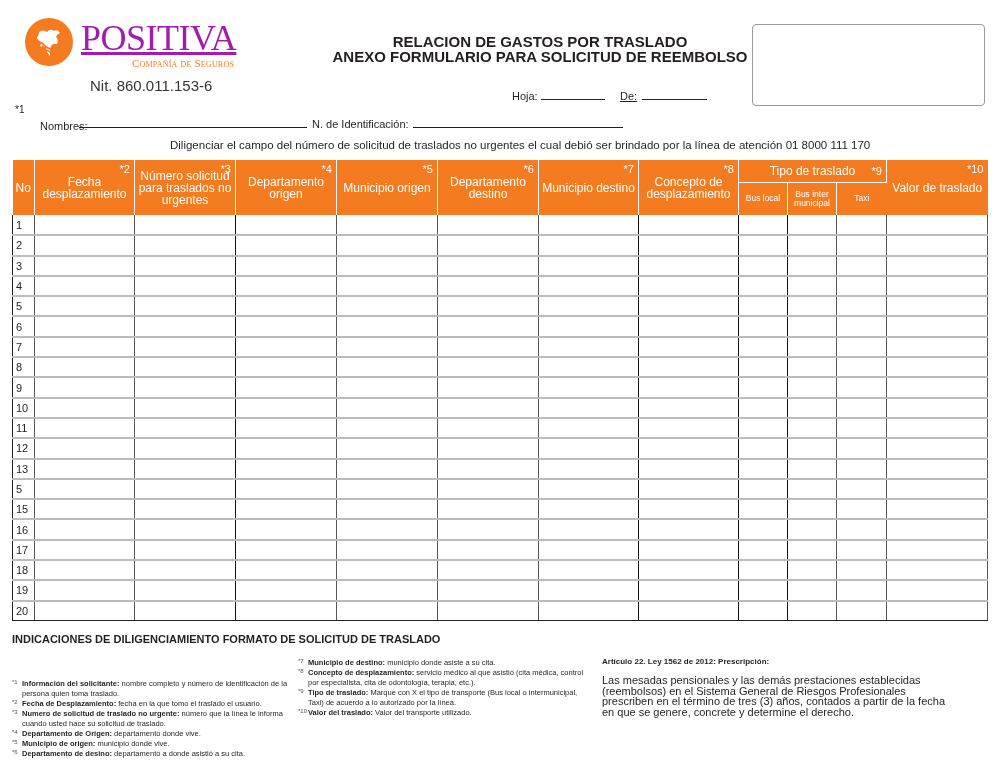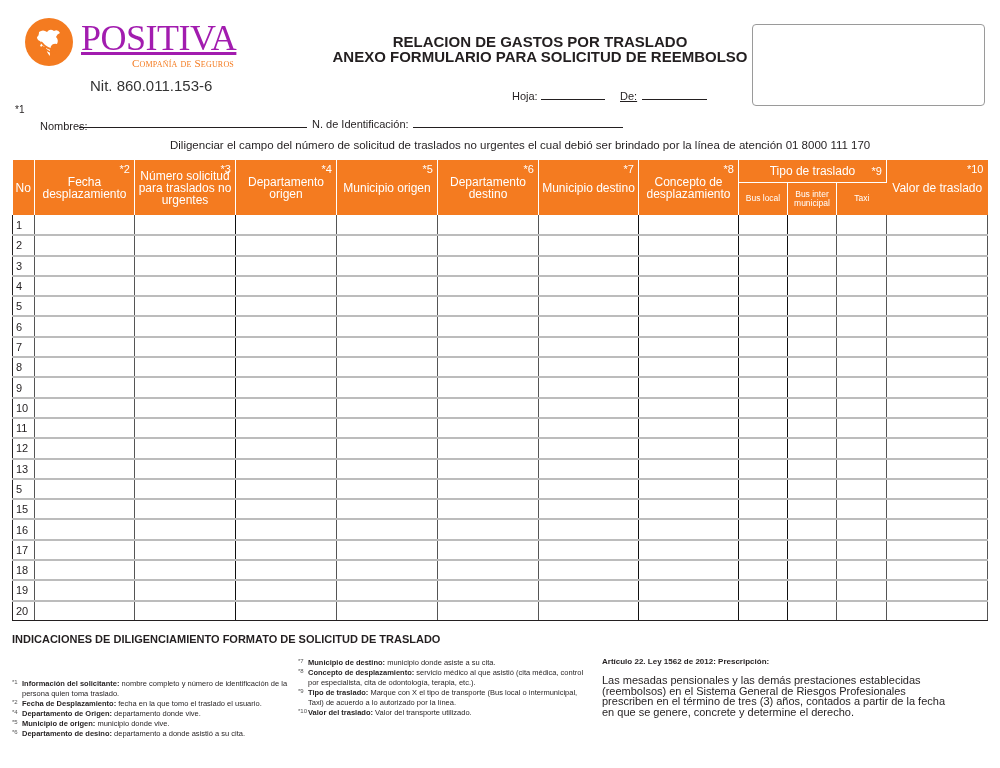--- a/index.html
+++ b/index.html
@@ -400,20 +400,21 @@
         <td></td>
       </tr>
     </tbody>
 </table>
 
 <div class="abs ind-title">INDICACIONES DE DILIGENCIAMIENTO FORMATO DE SOLICITUD DE TRASLADO</div>
 
 <div class="abs foot-col" style="left:12px; top:658px; width:285px;margin-top:21px;" id="foot1">
     <p><sup>*1</sup><b>Información del solicitante:</b><span> nombre completo y número de identificación de la persona quien toma traslado.</span></p>
     <p><sup>*2</sup><b>Fecha de Desplazamiento:</b><span>  fecha  en la que tomo el traslado el usuario.</span></p>
+    <p><sup>*3</sup><b>Numero de solicitud de traslado no urgente:</b><span> número que la línea le informa cuando usted hace su solicitud de traslado.</span></p>
     <p><sup>*4</sup><b>Departamento de Origen:</b><span> departamento donde vive.</span></p>
     <p><sup>*5</sup><b>Municipio de origen:</b><span> municipio donde vive.</span></p>
     <p><sup>*6</sup><b>Departamento de desino:</b><span> departamento a donde asistió a su cita.</span></p>
   </div>
 <div class="abs foot-col" style="left:298px; top:658px; width:290px;" id="foot2">
     <p><sup>*7</sup><b>Municipio de destino:</b><span> municipio donde asiste a su cita.</span></p>
     <p><sup>*8</sup><b>Concepto de desplazamiento:</b><span> servicio médico al que asistió (cita médica, control por especialista, cita de odontología, terapia, etc.).</span></p>
     <p><sup>*9</sup><b>Tipo de traslado:</b><span> Marque con X el tipo de transporte (Bus local o intermunicipal, Taxi)  de acuerdo a lo autorizado por la línea.</span></p>
     <p><sup>*10</sup><b>Valor del traslado:</b><span> Valor del transporte utilizado.</span></p>
   </div>

